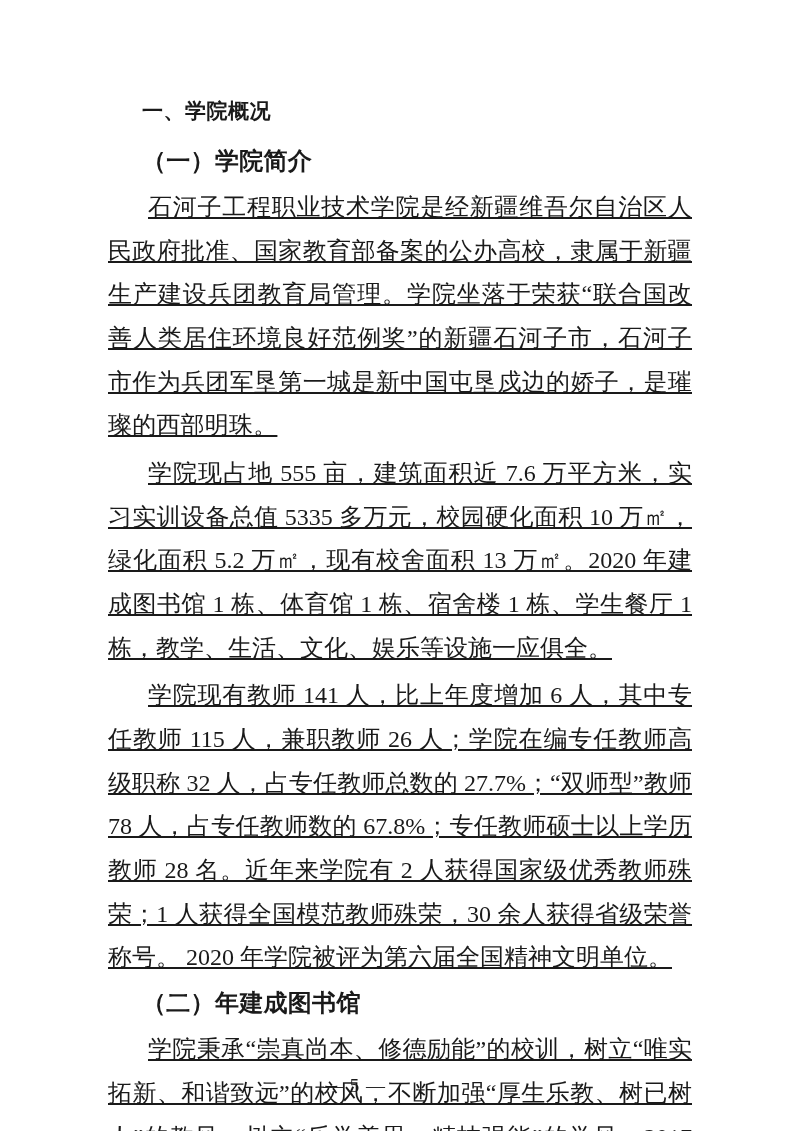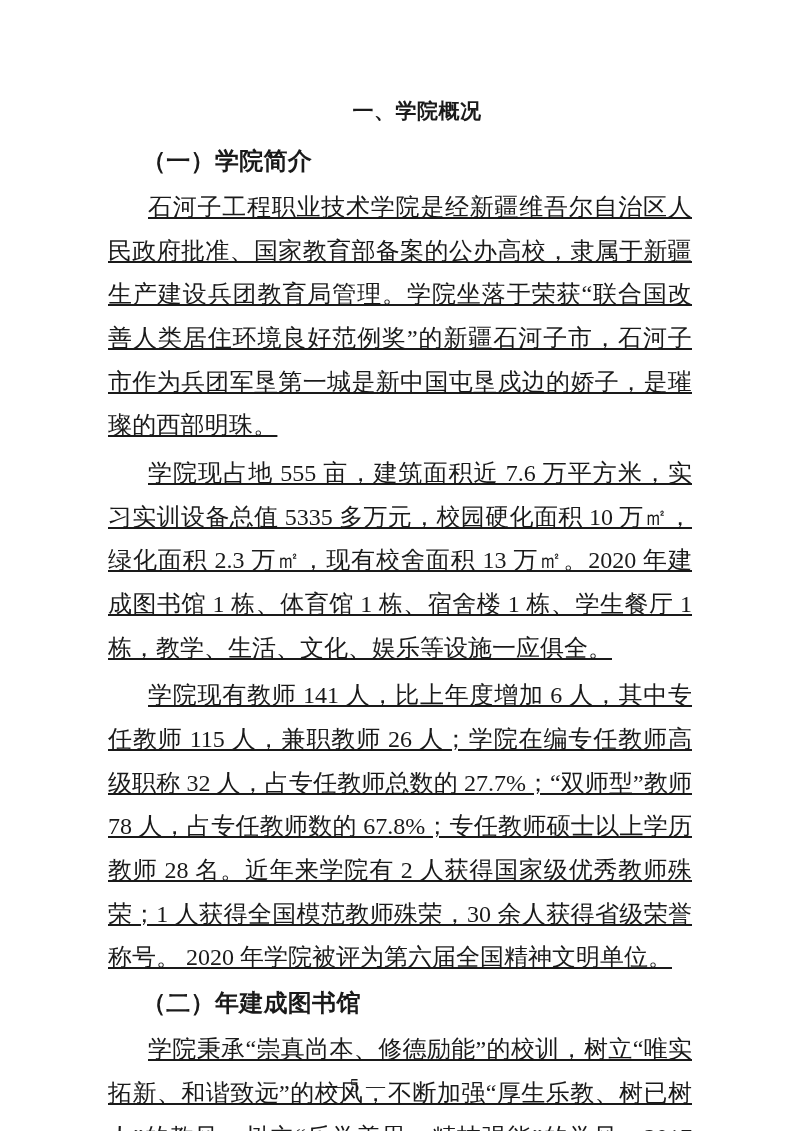--- a/index.html
+++ b/index.html
@@ -26,21 +26,20 @@
     top: 96px;
     width: 584px;
   }
   .heading1 {
     font-size: 21px;
     font-weight: bold;
     letter-spacing: 0.5px;
     margin: 0 0 14px 0;
     text-indent: 34px;
     line-height: 1.5;
-    text-align: center;
   }
   .heading2 {
     font-size: 24px;
     font-weight: bold;
     margin: 0 0 6px 0;
     text-indent: 34px;
     line-height: 1.6;
     letter-spacing: 0.3px;
   }
   .para {
@@ -73,21 +72,21 @@
 
 <div class="page">
   <div class="content">
 
     <h1 class="heading1">一、学院概况</h1>
 
     <h2 class="heading2">（一）学院简介</h2>
 
     <p class="para">石河子工程职业技术学院是经新疆维吾尔自治区人民政府批准、国家教育部备案的公办高校，隶属于新疆生产建设兵团教育局管理。学院坐落于荣获“联合国改善人类居住环境良好范例奖”的新疆石河子市，石河子市作为兵团军垦第一城是新中国屯垦戍边的娇子，是璀璨的西部明珠。</p>
 
-    <p class="para tight">学院现占地 555 亩，建筑面积近 7.6 万平方米，实习实训设备总值 5335 多万元，校园硬化面积 10 万㎡，绿化面积 2.3 万㎡，现有校舍面积 13 万㎡。2020 年建成图书馆 1 栋、体育馆 1 栋、宿舍楼 1 栋、学生餐厅 1 栋，教学、生活、文化、娱乐等设施一应俱全。</p>
+    <p class="para tight">学院现占地 555 亩，建筑面积近 7.6 万平方米，实习实训设备总值 5335 多万元，校园硬化面积 10 万㎡，绿化面积 5.2 万㎡，现有校舍面积 13 万㎡。2020 年建成图书馆 1 栋、体育馆 1 栋、宿舍楼 1 栋、学生餐厅 1 栋，教学、生活、文化、娱乐等设施一应俱全。</p>
 
     <p class="para tight">学院现有教师 141 人，比上年度增加 6 人，其中专任教师 115 人，兼职教师 26 人；学院在编专任教师高级职称 32 人，占专任教师总数的 27.7%；“双师型”教师 78 人，占专任教师数的 67.8%；专任教师硕士以上学历教师 28 名。近年来学院有 2 人获得国家级优秀教师殊荣；1 人获得全国模范教师殊荣，30 余人获得省级荣誉称号。 2020 年学院被评为第六届全国精神文明单位。</p>
 
     <h2 class="heading2">（二）年建成图书馆</h2>
 
     <p class="para tight">学院秉承“崇真尚本、修德励能”的校训，树立“唯实拓新、和谐致远”的校风，不断加强“厚生乐教、树已树人”的教风，树立“乐学善思、精技强能”的学风。2017 年以来，</p>
 
   </div>
 
   <div class="footer">— 5 —</div>

